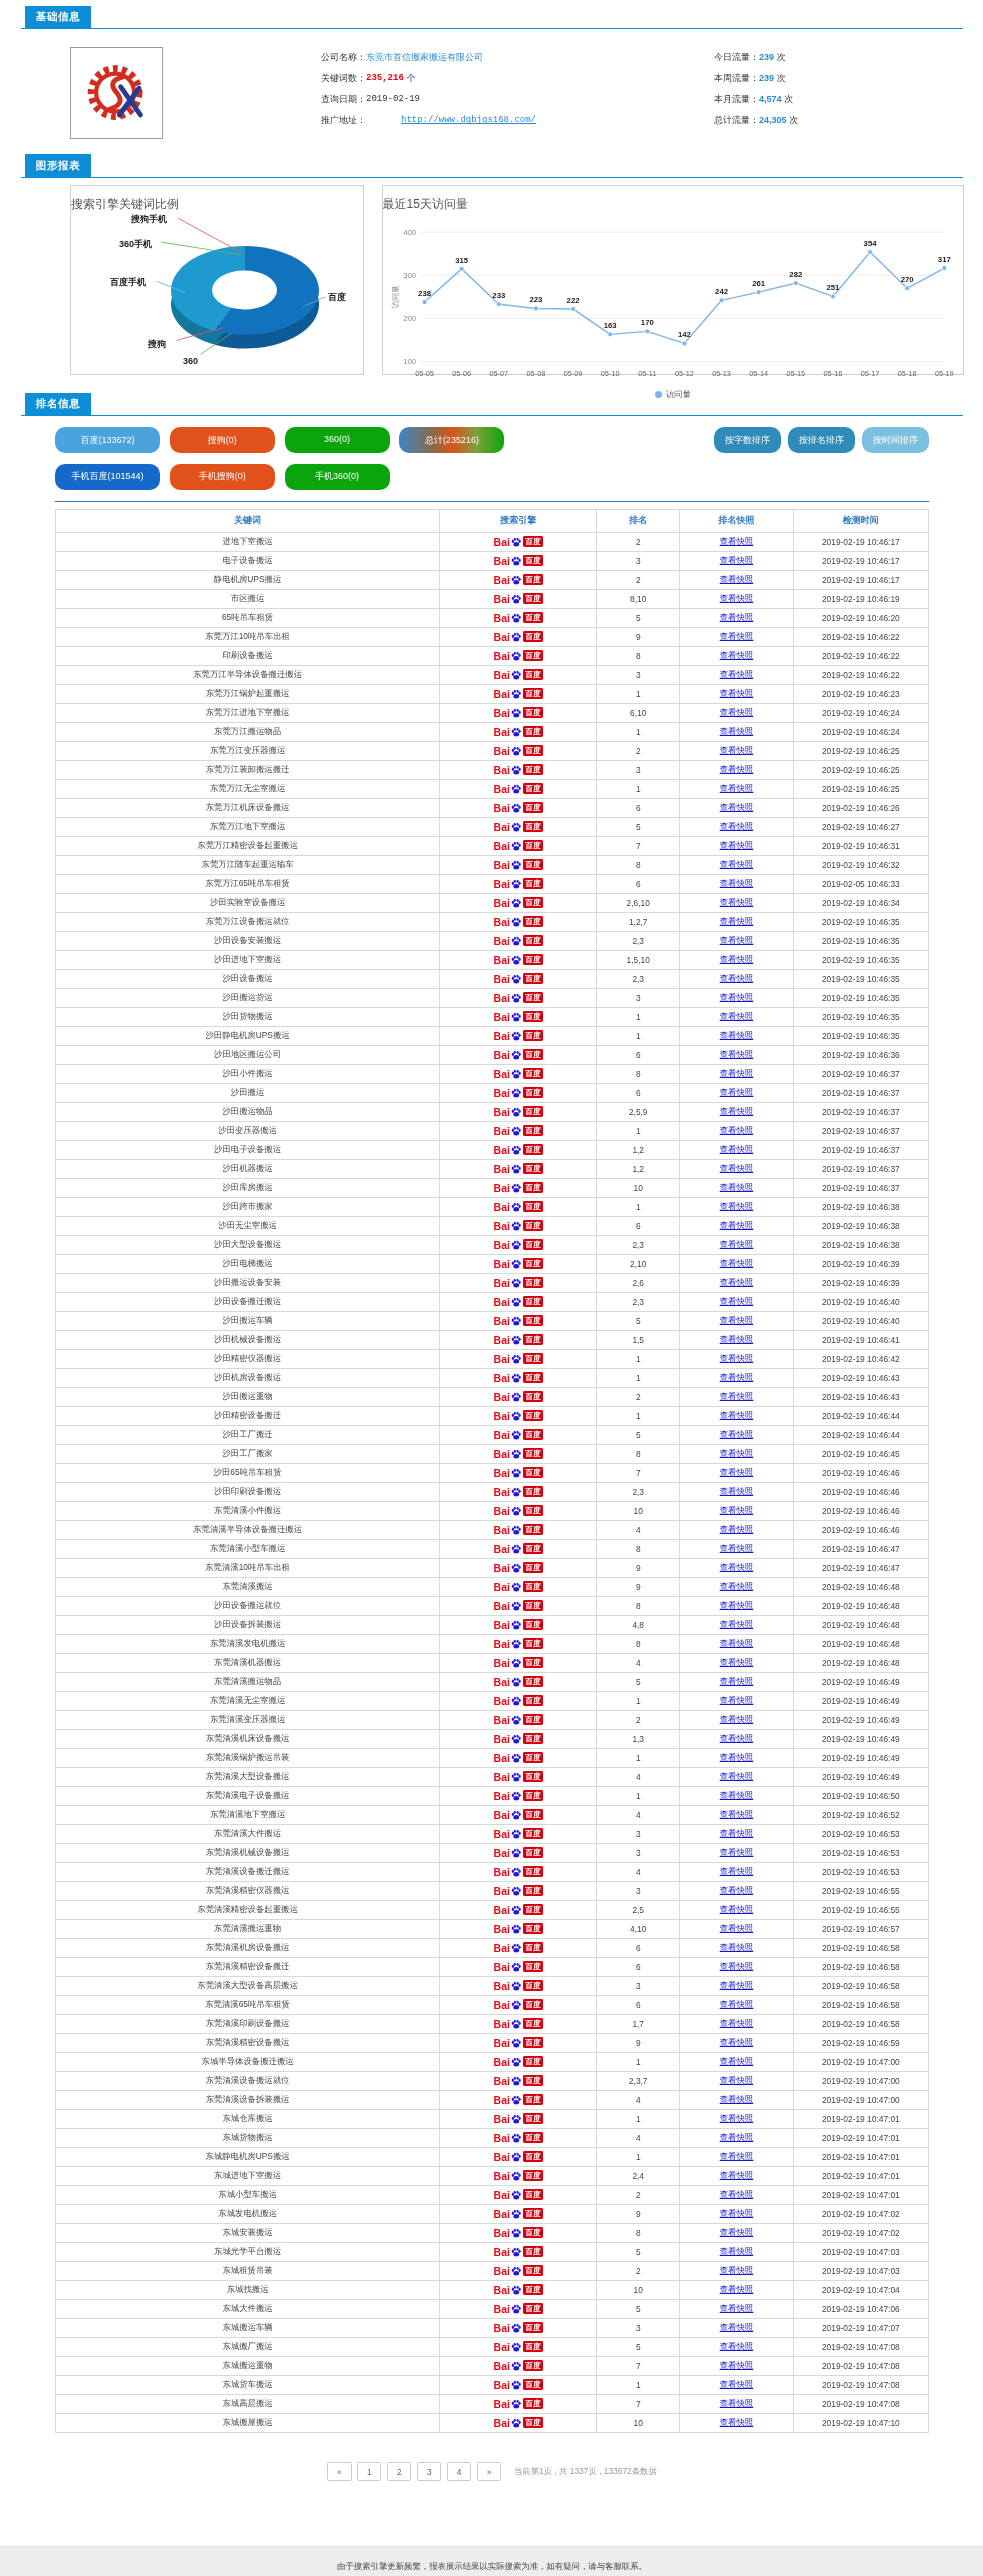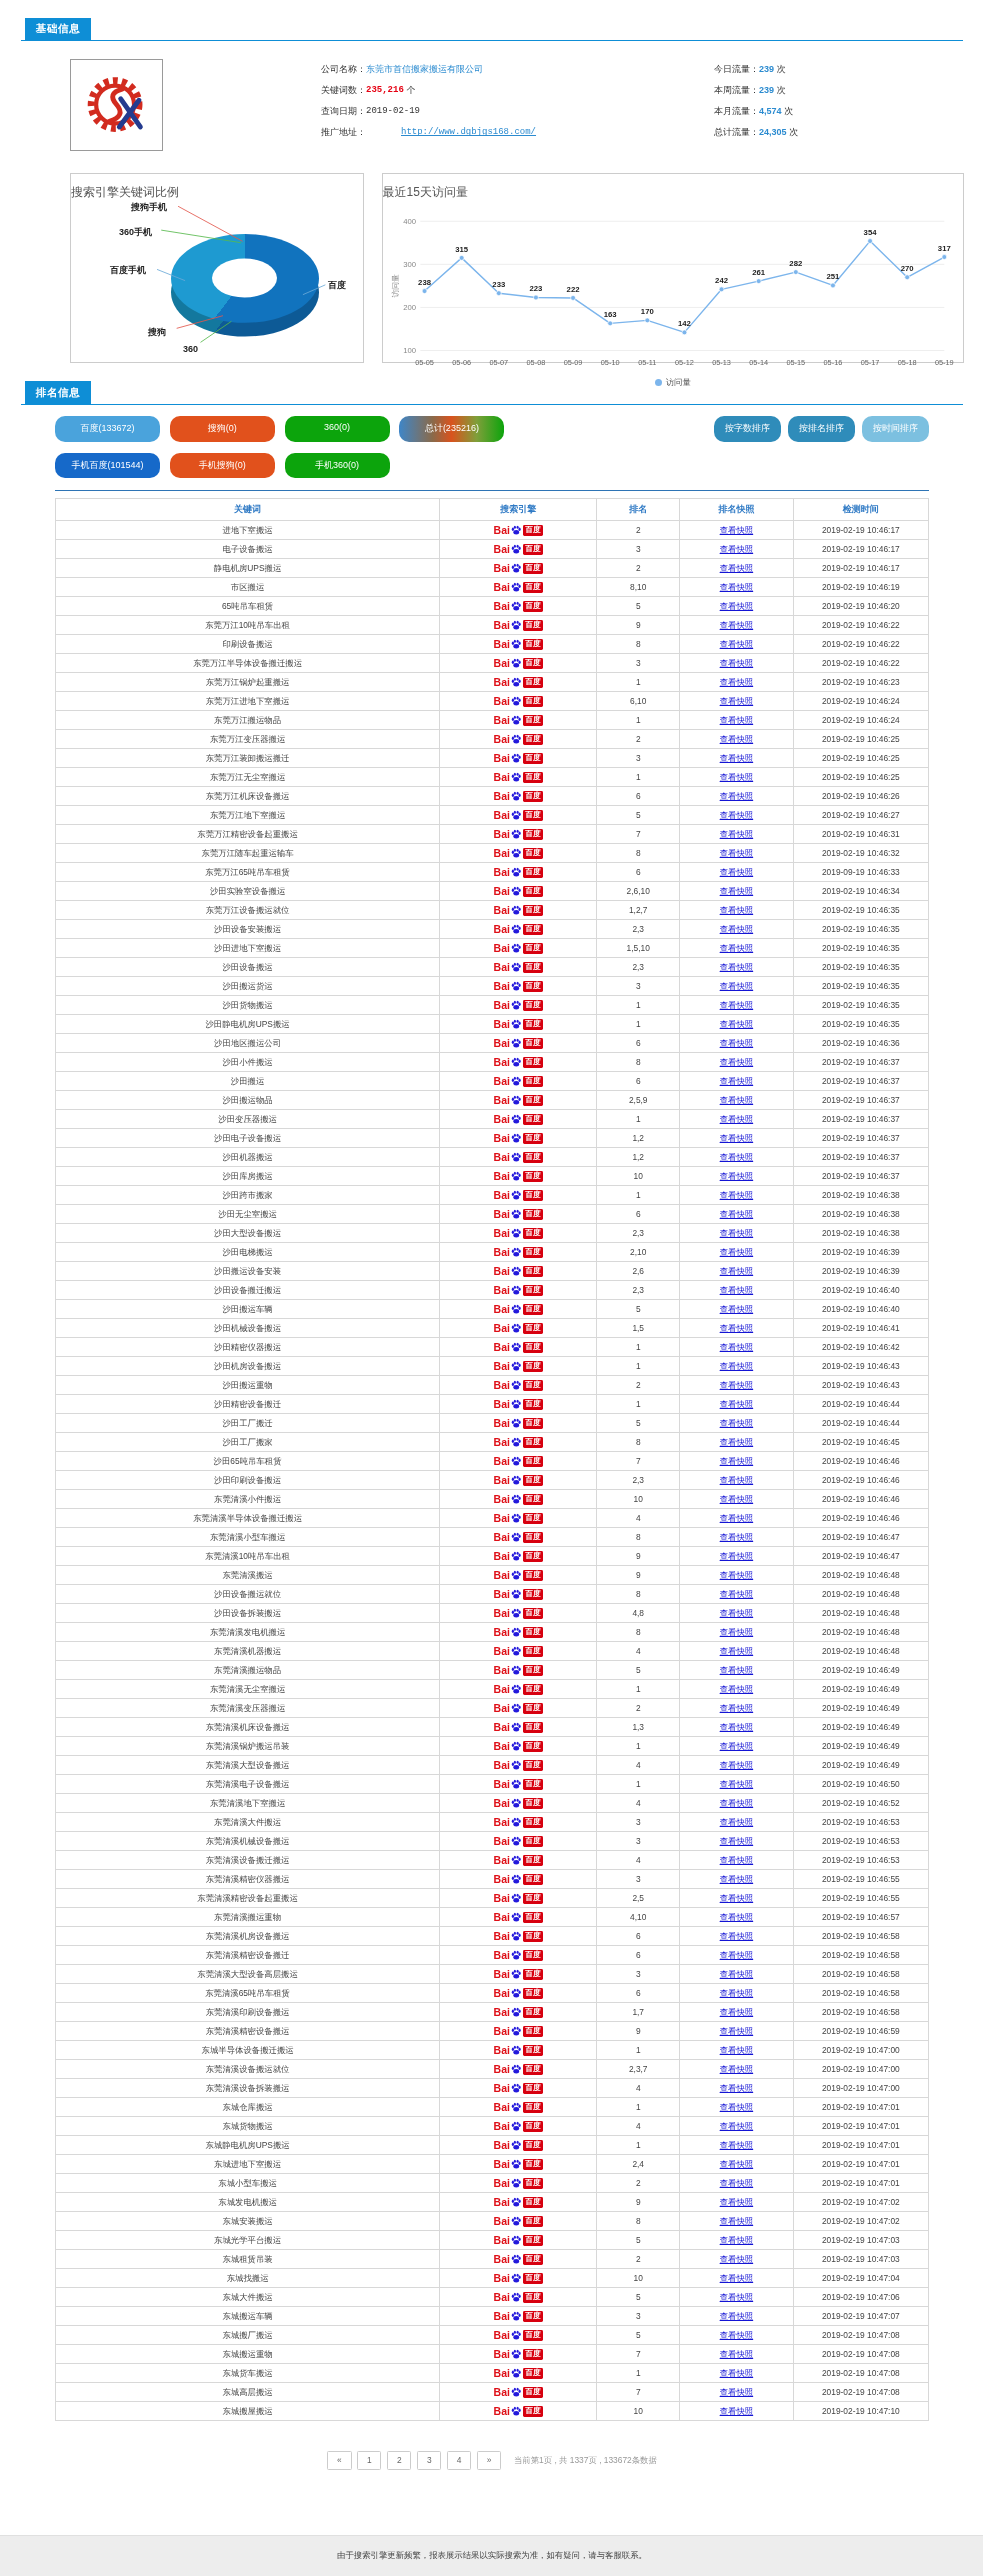--- a/index.html
+++ b/index.html
@@ -4,21 +4,21 @@
 <style>
   html,body{margin:0;padding:0;}
   body{
     width:984px;min-height:2576px;background:#ededed;
     font-family:"Liberation Sans","DejaVu Sans",sans-serif;
     -webkit-font-smoothing:antialiased;
   }
   .page{background:#fff;margin:0;padding:5.6px 21px 0 21px;width:942px;}
 
   
-  .sec-head{border-bottom:1.4px solid #0e8ed6;margin-top:12px;}
+  .sec-head{border-bottom:1.4px solid #0e8ed6;margin-top:0;}
   .sec-tab{display:inline-block;background:#0e8ed6;color:#fff;font-size:10.5px;font-weight:bold;
            padding:4.2px 10.5px;margin-left:4.2px;letter-spacing:0.7px;}
 
   
   .info-wrap{display:flex;padding:18px 0 15.5px 49px;}
   .logo-box{width:91px;height:90px;border:0.7px solid #9a9a9a;display:flex;align-items:center;justify-content:center;flex:none;}
   .info-cols{display:flex;flex:1;padding-left:158px;}
   .info-col{display:flex;flex-direction:column;}
   .info-col.left{width:393px;font-family:Liberation Mono, monospace;}
   .info-col.right{width:295px;}
@@ -136,20 +136,23 @@
           </div>
           <div class="info-row">
             <span class="lbl">总计流量：</span>
             <span class="v-blue">24,305</span>
             <span class="suffix">次</span>
           </div>
         </div>
     </div>
   </div>
 
+  <div class="sec-head">
+    <span class="sec-tab">图形报表</span>
+  </div>
   <div class="charts">
     <div class="panel pie-panel">
       <div class="panel-title">搜索引擎关键词比例</div>
       <div class="pie3d">
         <div class="pie-scale">
           <div class="donut-side"></div>
           <div class="donut-top"></div>
           <div class="donut-hole"></div>
         </div>
       </div>
@@ -672,21 +675,21 @@
         <ellipse cx="13.1" cy="6" rx="1.7" ry="2.5"></ellipse>
         <ellipse cx="5.9" cy="3" rx="1.6" ry="2.4"></ellipse>
         <ellipse cx="10.1" cy="3" rx="1.6" ry="2.4"></ellipse>
       </g>
     </svg>
     <span class="bd-cn">百度</span>
   </span>
 </td>
             <td>6</td>
             <td><span class="snap-link">查看快照</span></td>
-            <td>2019-09-19 10:46:33</td>
+            <td>2019-02-05 10:46:33</td>
           </tr>
           <tr>
             <td>沙田实验室设备搬运</td>
             <td>
   <span class="bdlogo">
     <span class="bd-bai">Bai</span>
     <svg width="10.5" height="9.8" viewBox="0 0 16 14">
       <g fill="#2319dc">
         <ellipse cx="8" cy="10.6" rx="4.4" ry="3.4"></ellipse>
         <ellipse cx="2.9" cy="6" rx="1.7" ry="2.5"></ellipse>

